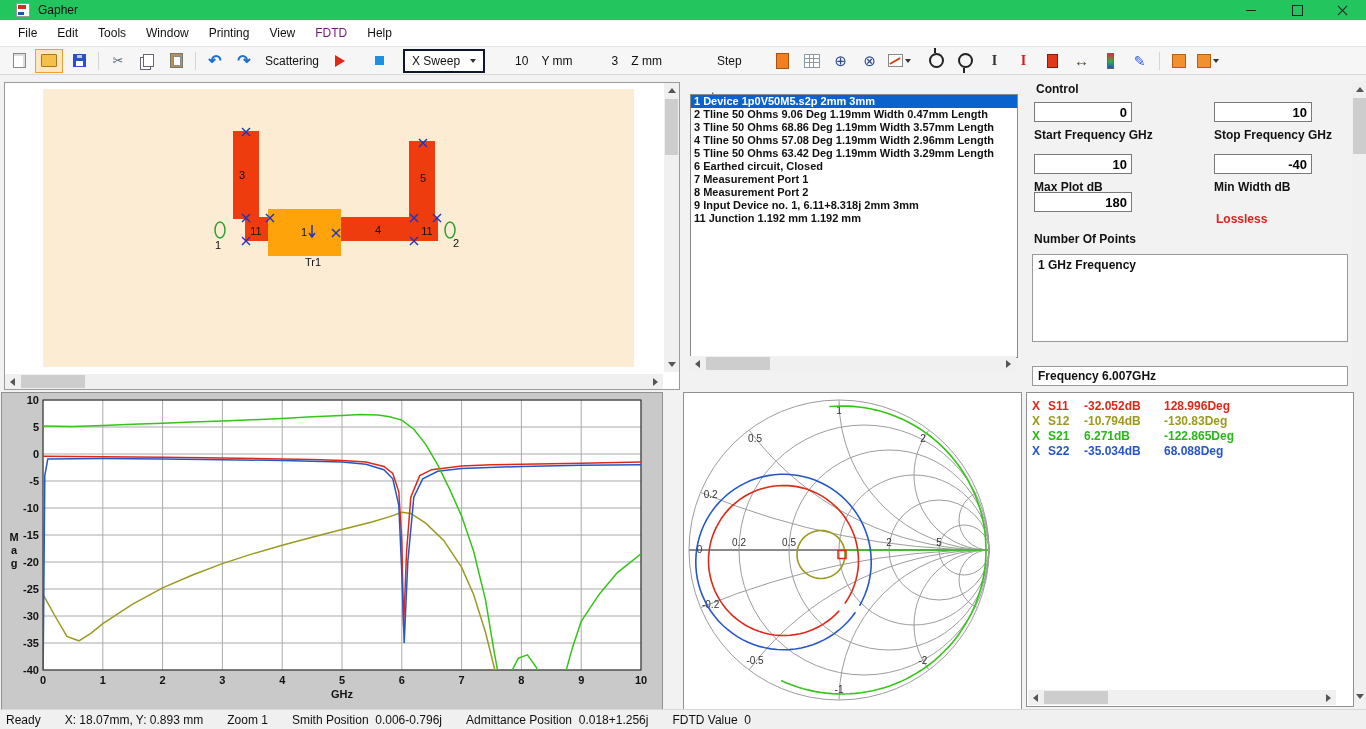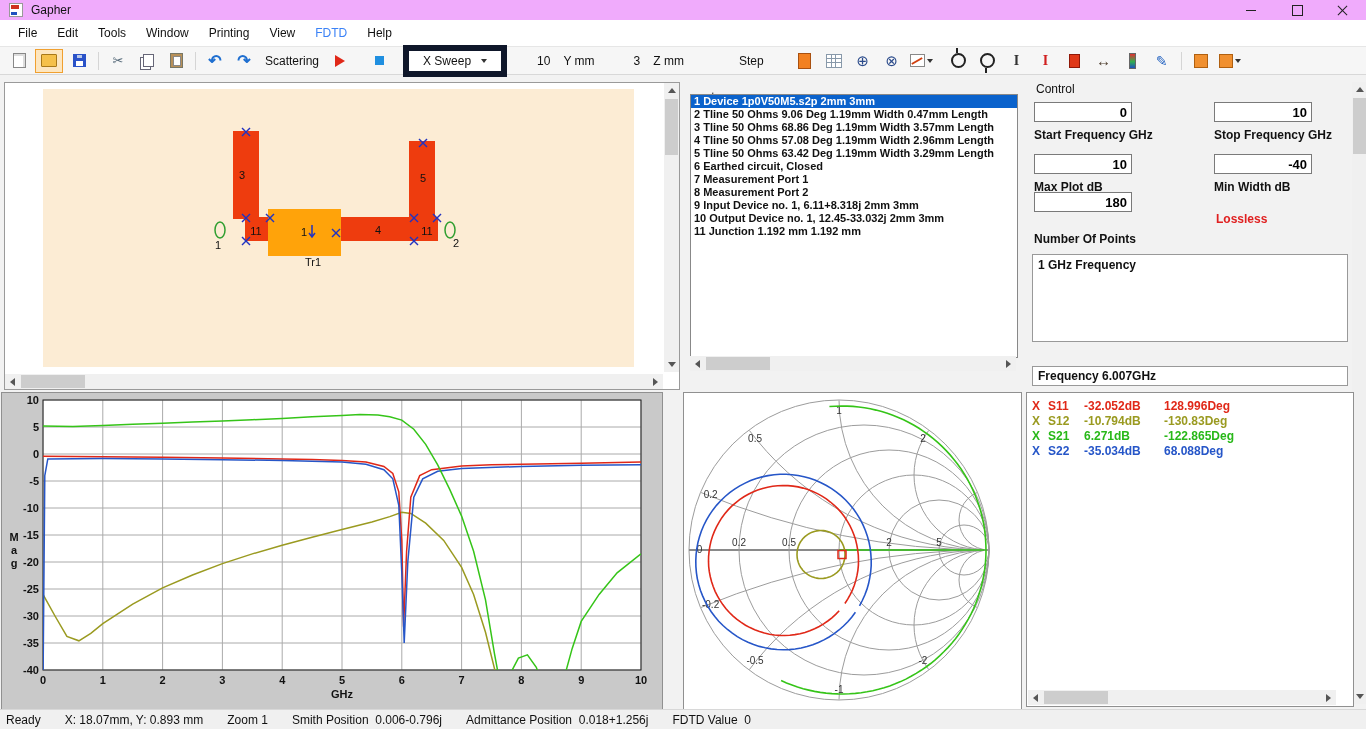--- a/index.html
+++ b/index.html
@@ -1,40 +1,40 @@
 <!DOCTYPE html>
 <html><head>
 <meta charset="utf-8">
 <style>
   html,body{margin:0;padding:0}
   body{position:relative;width:1366px;height:729px;overflow:hidden;background:#f2f2f2;
        font-family:"Liberation Sans",sans-serif;font-size:12px;color:#111}
   i{font-style:normal}
 
   
-  .titlebar{position:absolute;left:0;top:0;right:0;height:20px;background:#f0abfc;display:flex;align-items:center;padding-left:9px}
+  .titlebar{position:absolute;left:0;top:0;right:0;height:20px;background:#22c55e;display:flex;align-items:center;padding-left:16px}
   .app-icon{width:12px;height:12px;position:relative;margin-right:8px;border:1px solid #999;background:#fff;flex:0 0 auto}
   .ai-a{position:absolute;left:1px;top:1px;width:8px;height:4px;background:#d03020}
   .ai-b{position:absolute;left:1px;bottom:1px;width:6px;height:3px;background:#2050c0}
   .win-controls{position:absolute;right:0;top:0;height:20px;display:flex}
   .win-btn{width:46px;height:20px;display:flex;align-items:center;justify-content:center;position:relative}
   .g-min{width:10px;height:1px;background:#222}
   .g-max{width:9px;height:9px;border:1px solid #222}
   .g-close-a,.g-close-b{position:absolute;width:13px;height:1px;background:#222;left:16px;top:10px}
   .g-close-a{transform:rotate(45deg)}.g-close-b{transform:rotate(-45deg)}
 
   
   .menubar{position:absolute;left:0;top:20px;right:0;height:26px;background:#fff;display:flex;align-items:flex-start;padding-left:8px}
   .menu-item{padding:0 10px;height:100%;display:flex;align-items:center}
   .toolbar{position:absolute;left:0;top:46px;right:0;height:27px;background:#f6f6f6;border-top:1px solid #e6e6e6;border-bottom:1px solid #d8d8d8;display:flex;align-items:center;padding-left:6px;gap:3px}
   .tb-btn{height:22px;min-width:22px;display:flex;align-items:center;justify-content:center;padding:0 2px}
   .tb-active{border:1px solid #f0a030;background:#fde6c0}
   .tb-sep{width:1px;height:18px;background:#d5d5d5;margin:0 3px}
   .tb-label{padding:0 5px}
-  .tb-select{height:20px;background:#fff;border:6px solid #0f172a;display:flex;align-items:center;padding:0 14px;gap:8px;margin:0 4px}
+  .tb-select{height:20px;background:#fff;border:2px solid #0f172a;display:flex;align-items:center;padding:0 7px;gap:8px;margin:0 4px}
   .dd{width:0;height:0;border-left:3.5px solid transparent;border-right:3.5px solid transparent;border-top:4px solid #333;margin-left:2px}
   .ic{display:inline-flex;align-items:center;justify-content:center}
   .ic-new-file{width:11px;height:13px;background:#fff;border:1px solid #888;box-shadow:inset -2px 2px 0 #ddd}
   .ic-open-folder{width:14px;height:11px;background:#f5c04a;border:1px solid #a87818;border-radius:1px}
   .ic-save{position:relative;width:13px;height:13px;background:#2a52c8}
   .ic-save::before{content:"";position:absolute;left:3px;bottom:1px;width:7px;height:5px;background:#fff}
   .ic-save::after{content:"";position:absolute;left:4px;top:1px;width:5px;height:3px;background:#b8c8e8}
   .ic-cut::before{content:"✂";font-size:13px;color:#566a7a}
   .ic-copy{position:relative;width:9px;height:11px;border:1px solid #667;background:#fff;box-shadow:-3px 3px 0 -1px #fff,-3px 3px 0 0 #667;margin-left:3px}
   .ic-paste{position:relative;width:11px;height:13px;background:#b89058;border:1px solid #776}
@@ -64,21 +64,21 @@
 
   
   #schematic-panel{position:absolute;left:4px;top:82px;width:674px;height:306px;background:#fff;border:1px solid #9a9a9a}
   #schematic-canvas{position:absolute;left:0;top:0;width:658px;height:289px}
   #parts-panel{position:absolute;left:688px;top:78px;width:330px;height:294px}
   .parts-title{position:absolute;left:6px;top:12px}
   #parts-list{position:absolute;left:2px;top:16px;width:326px;height:262px;border:1px solid #888;background:#fff;overflow:hidden}
   .part-row{height:13px;line-height:13px;font-size:11px;font-weight:bold;white-space:nowrap;padding-left:3px;overflow:hidden}
   .part-row.sel{background:#0a62cc;color:#fff}
   #control-panel{position:absolute;left:1028px;top:80px;width:324px;height:310px}
-  .ctl-title{position:absolute;left:8px;top:2px;font-weight:normal}
+  .ctl-title{position:absolute;left:8px;top:2px;font-weight:bold}
   .ctl-input{position:absolute;width:98px;height:20px;border:1px solid #7a7a7a;background:#fff;font:bold 13px "Liberation Sans",sans-serif;text-align:right;padding:0 4px;box-sizing:border-box}
   .ctl-label{position:absolute;font-weight:bold}
   .ctl-lossless{position:absolute;color:#e02020;font-weight:bold}
   .ctl-info{position:absolute;left:4px;top:174px;width:316px;height:88px;border:1px solid #999;background:#fff;padding:3px 5px;font-weight:bold;line-height:15px;box-sizing:border-box}
   .ctl-freq{position:absolute;left:4px;top:286px;width:316px;height:20px;border:1px solid #999;background:#fff;padding:2px 5px;font-weight:bold;box-sizing:border-box}
   #mag-panel{position:absolute;left:1px;top:392px;width:660px;height:318px;background:#c9c9c9;border:1px solid #909090}
   #smith-panel{position:absolute;left:683px;top:392px;width:337px;height:318px;background:#fff;border:1px solid #909090}
   #sparam-panel{position:absolute;left:1026px;top:392px;width:326px;height:313px;background:#fff;border:1px solid #909090}
   #sparam-rows{position:absolute;left:5px;top:6px;right:4px}
   .sp-row{display:flex;font-weight:bold;font-size:12px;height:15px;line-height:15px}
@@ -126,21 +126,21 @@
   </span>
 </div>
 
 <div class="menubar" id="menubar">
     <span class="menu-item">File</span>
     <span class="menu-item">Edit</span>
     <span class="menu-item">Tools</span>
     <span class="menu-item">Window</span>
     <span class="menu-item">Printing</span>
     <span class="menu-item">View</span>
-    <span class="menu-item" style="color: #3b82f6;">FDTD</span>
+    <span class="menu-item" style="color: #701a75;">FDTD</span>
     <span class="menu-item">Help</span>
   </div>
 <div class="toolbar" id="toolbar">
     <span class="tb-btn">
       <i class="ic ic-new-file"></i>
     </span>
     <span class="tb-btn tb-active">
       <i class="ic ic-open-folder"></i>
     </span>
     <span class="tb-btn">
@@ -316,21 +316,20 @@
   <div id="parts-list">
       <div class="part-row sel">1 Device 1p0V50M5.s2p 2mm 3mm</div>
       <div class="part-row">2 Tline 50 Ohms 9.06 Deg 1.19mm Width 0.47mm Length</div>
       <div class="part-row">3 Tline 50 Ohms 68.86 Deg 1.19mm Width 3.57mm Length</div>
       <div class="part-row">4 Tline 50 Ohms 57.08 Deg 1.19mm Width 2.96mm Length</div>
       <div class="part-row">5 Tline 50 Ohms 63.42 Deg 1.19mm Width 3.29mm Length</div>
       <div class="part-row">6 Earthed circuit, Closed</div>
       <div class="part-row">7 Measurement Port 1</div>
       <div class="part-row">8 Measurement Port 2</div>
       <div class="part-row">9 Input Device no. 1, 6.11+8.318j 2mm 3mm</div>
-      <div class="part-row">10 Output Device no. 1, 12.45-33.032j 2mm 3mm</div>
       <div class="part-row">11 Junction 1.192 mm 1.192 mm</div>
     </div>
   <div class="sb sb-h" style="left:2px;width:326px;bottom:1px">
       <div class="sb-btn">
         <i class="tri tri-left"></i>
       </div>
       <div class="sb-track">
         <div class="sb-thumb" style="left: 1px; width: 64px;"></div>
       </div>
       <div class="sb-btn">

